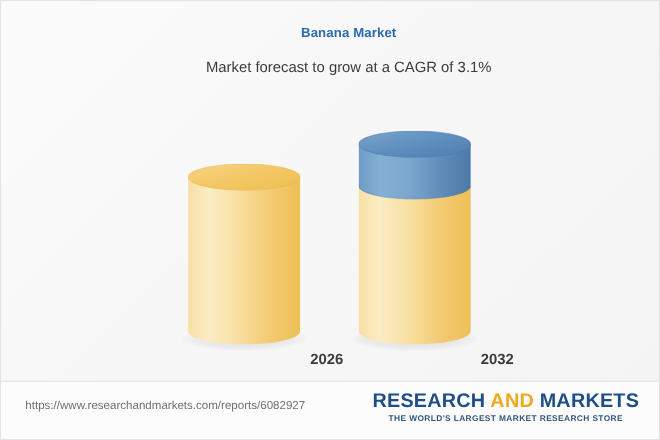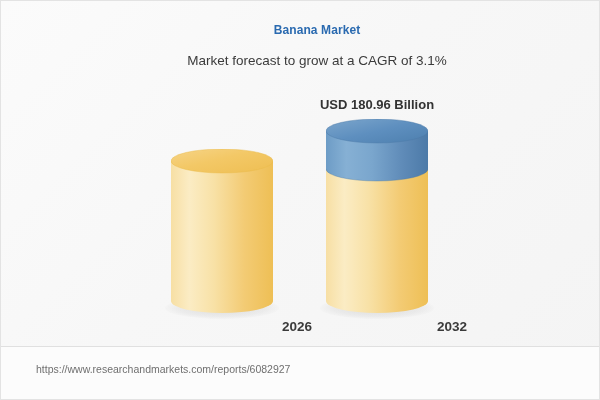--- a/index.html
+++ b/index.html
@@ -94,21 +94,21 @@
     position: absolute;
     left: 0;
     bottom: 0;
     width: 600px;
     height: 52px;
     border-top: 1px solid #e0e0e0;
     background: #fcfcfc;
   }
   .footer-url {
     position: absolute;
-    left: 35px;
+    left: 22px;
     top: 16px;
     font-size: 10.5px;
     color: #6f6f6f;
   }
   .logo {
     position: absolute;
     right: 20px;
     top: 8px;
     text-align: center;
   }
@@ -172,21 +172,20 @@
       </defs>
 
       <path d="M0,12 L0,152 A51,12 0 0 0 102,152 L102,12 Z" fill="url(#yellowBody)"></path>
 
       <ellipse cx="51" cy="12" rx="51" ry="12" fill="url(#yellowTop)"></ellipse>
       <ellipse cx="51" cy="12" rx="51" ry="12" fill="none" stroke="#e9b945" stroke-width="0.7" opacity="0.6"></ellipse>
     </svg>
 
     <div class="cat-label" style="left:131px; top:318px;">2026</div>
 
-    <div class="value-label" style="left:246px; top:96px;">USD 180.96 Billion</div>
 
     <div class="floor-shadow" style="left:319px; top:296px; width:114px; height:22px;"></div>
 
     <svg class="bar-group" style="left:325px; top:118px;" width="102" height="194" viewBox="0 0 102 194">
 
       <path d="M0,50 L0,182 A51,12 0 0 0 102,182 L102,50 Z" fill="url(#yellowBody)"></path>
 
       <path d="M0,12 L0,50 A51,12 0 0 0 102,50 L102,12 Z" fill="url(#blueBody)"></path>
 
       <ellipse cx="51" cy="12" rx="51" ry="12" fill="url(#blueTop)"></ellipse>
@@ -194,15 +193,19 @@
 
       <path d="M0,50 A51,12 0 0 0 102,50" fill="none" stroke="#4a78a6" stroke-width="0.8" opacity="0.45"></path>
     </svg>
 
     <div class="cat-label" style="left:286px; top:318px;">2032</div>
   </div>
 
   <div class="footer">
     <div class="footer-url">https://www.researchandmarkets.com/reports/6082927</div>
 
+    <div class="logo">
+      <div class="logo-main"><span>RESEARCH </span><span class="logo-and">AND </span><span>MARKETS</span></div>
+      <div class="logo-tag">THE WORLD'S LARGEST MARKET RESEARCH STORE</div>
+    </div>
   </div>
 
 </div>
 
 </body></html>

